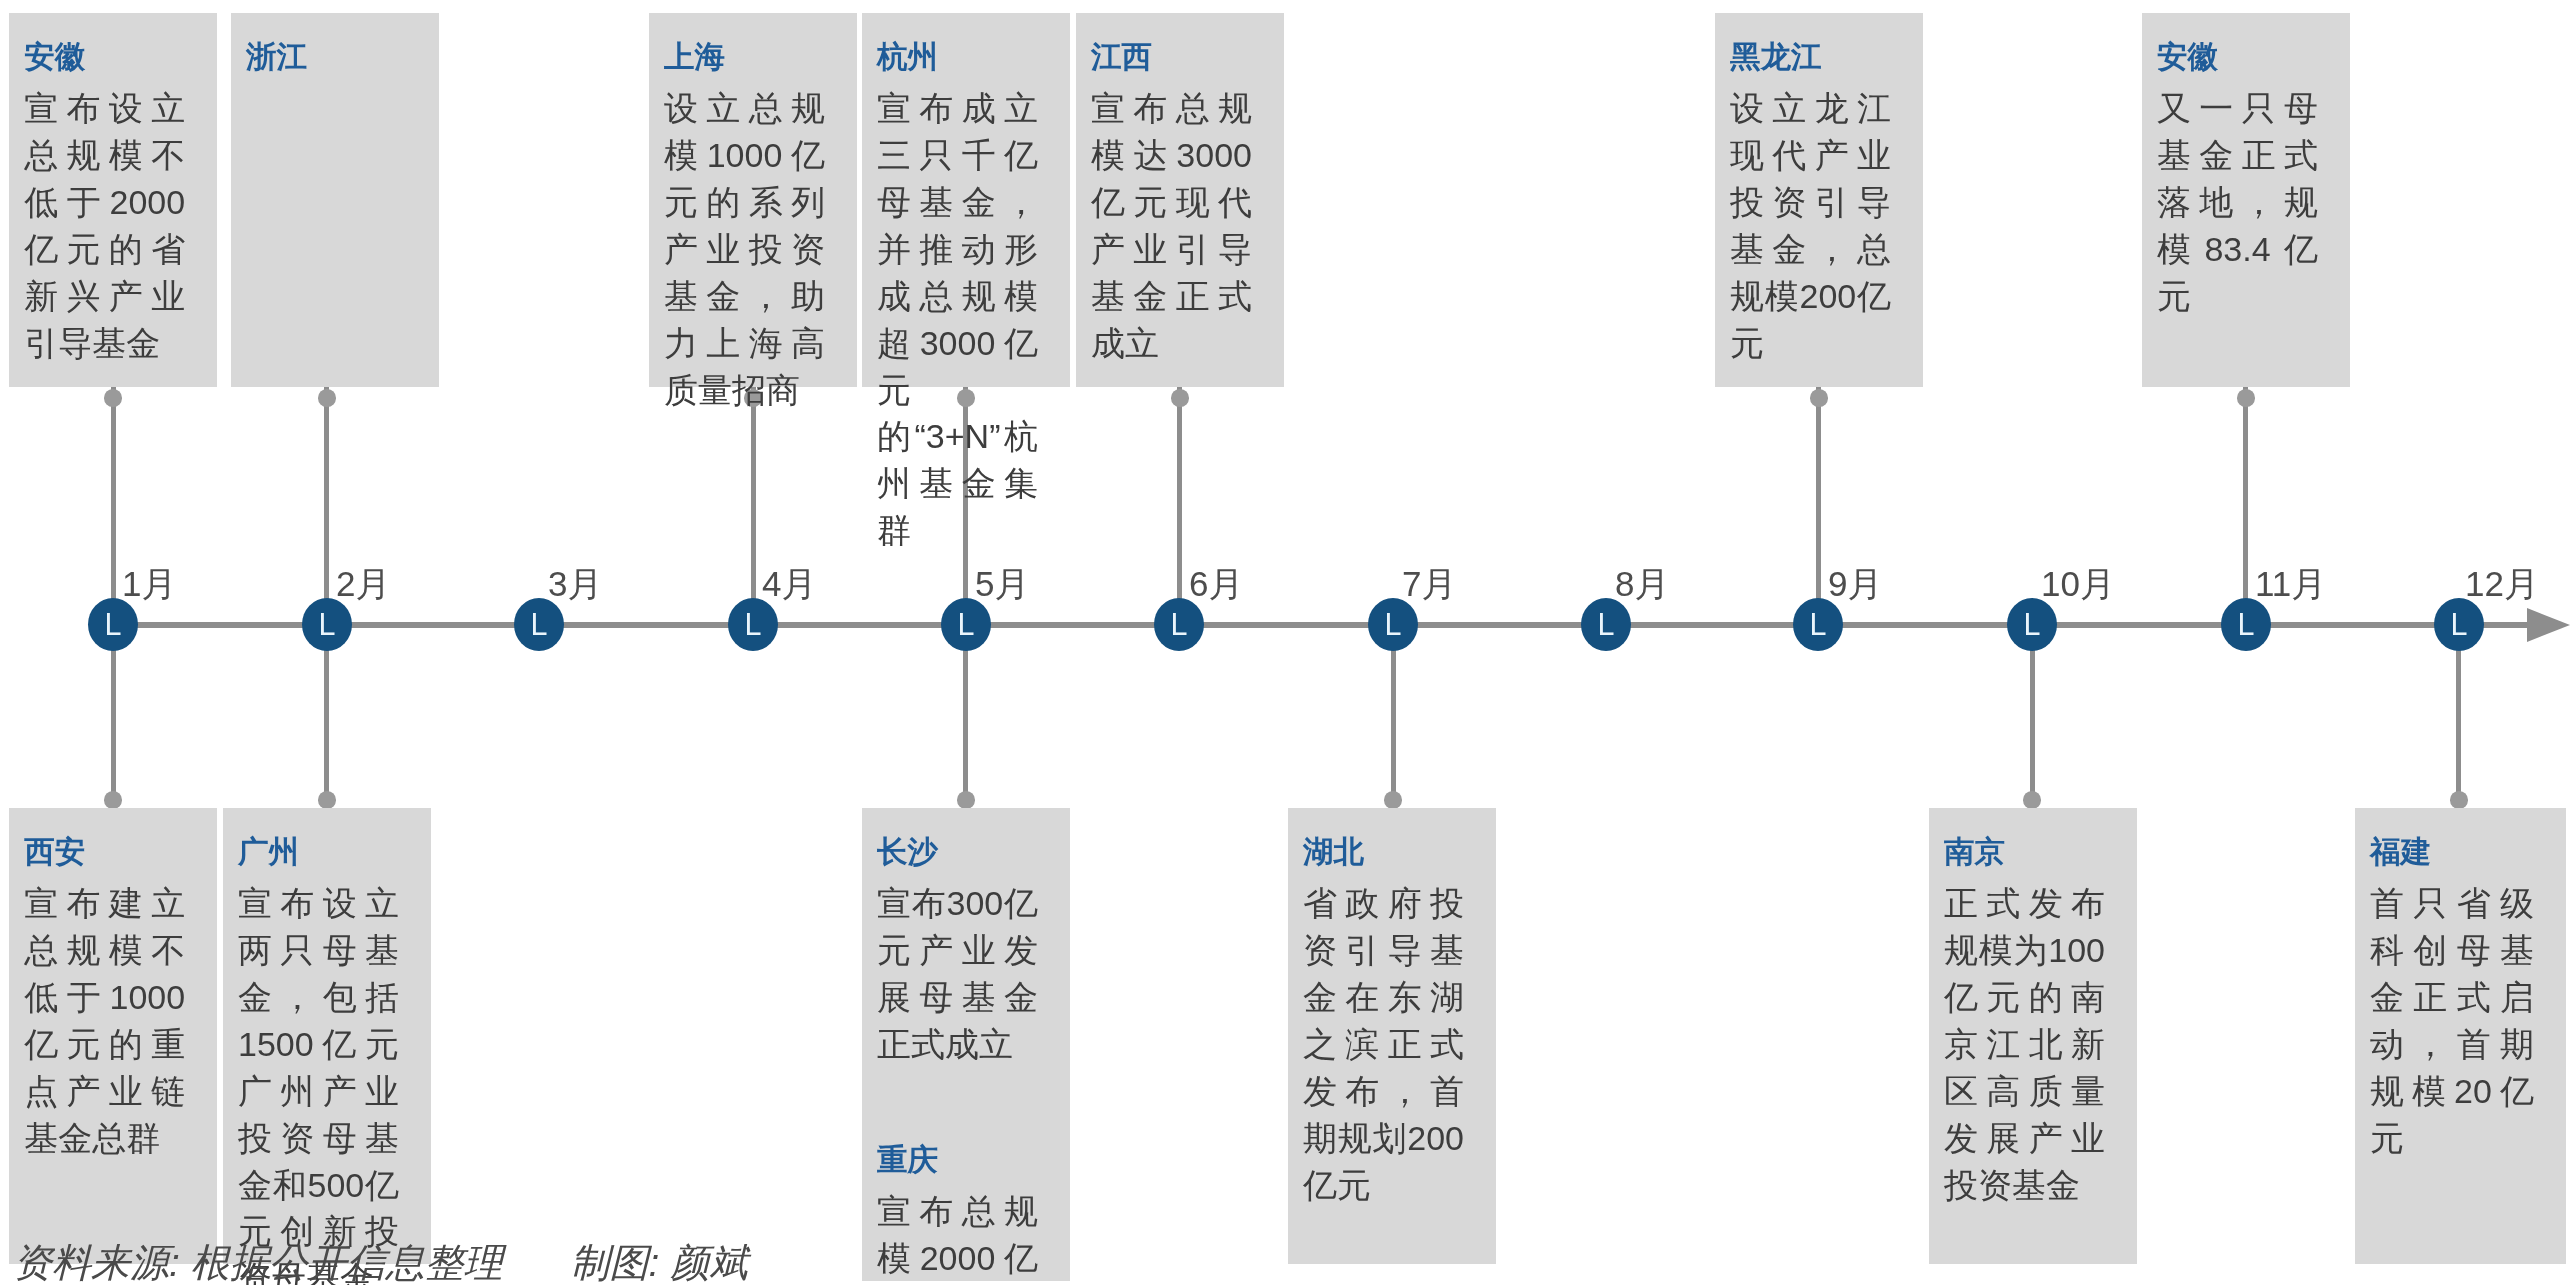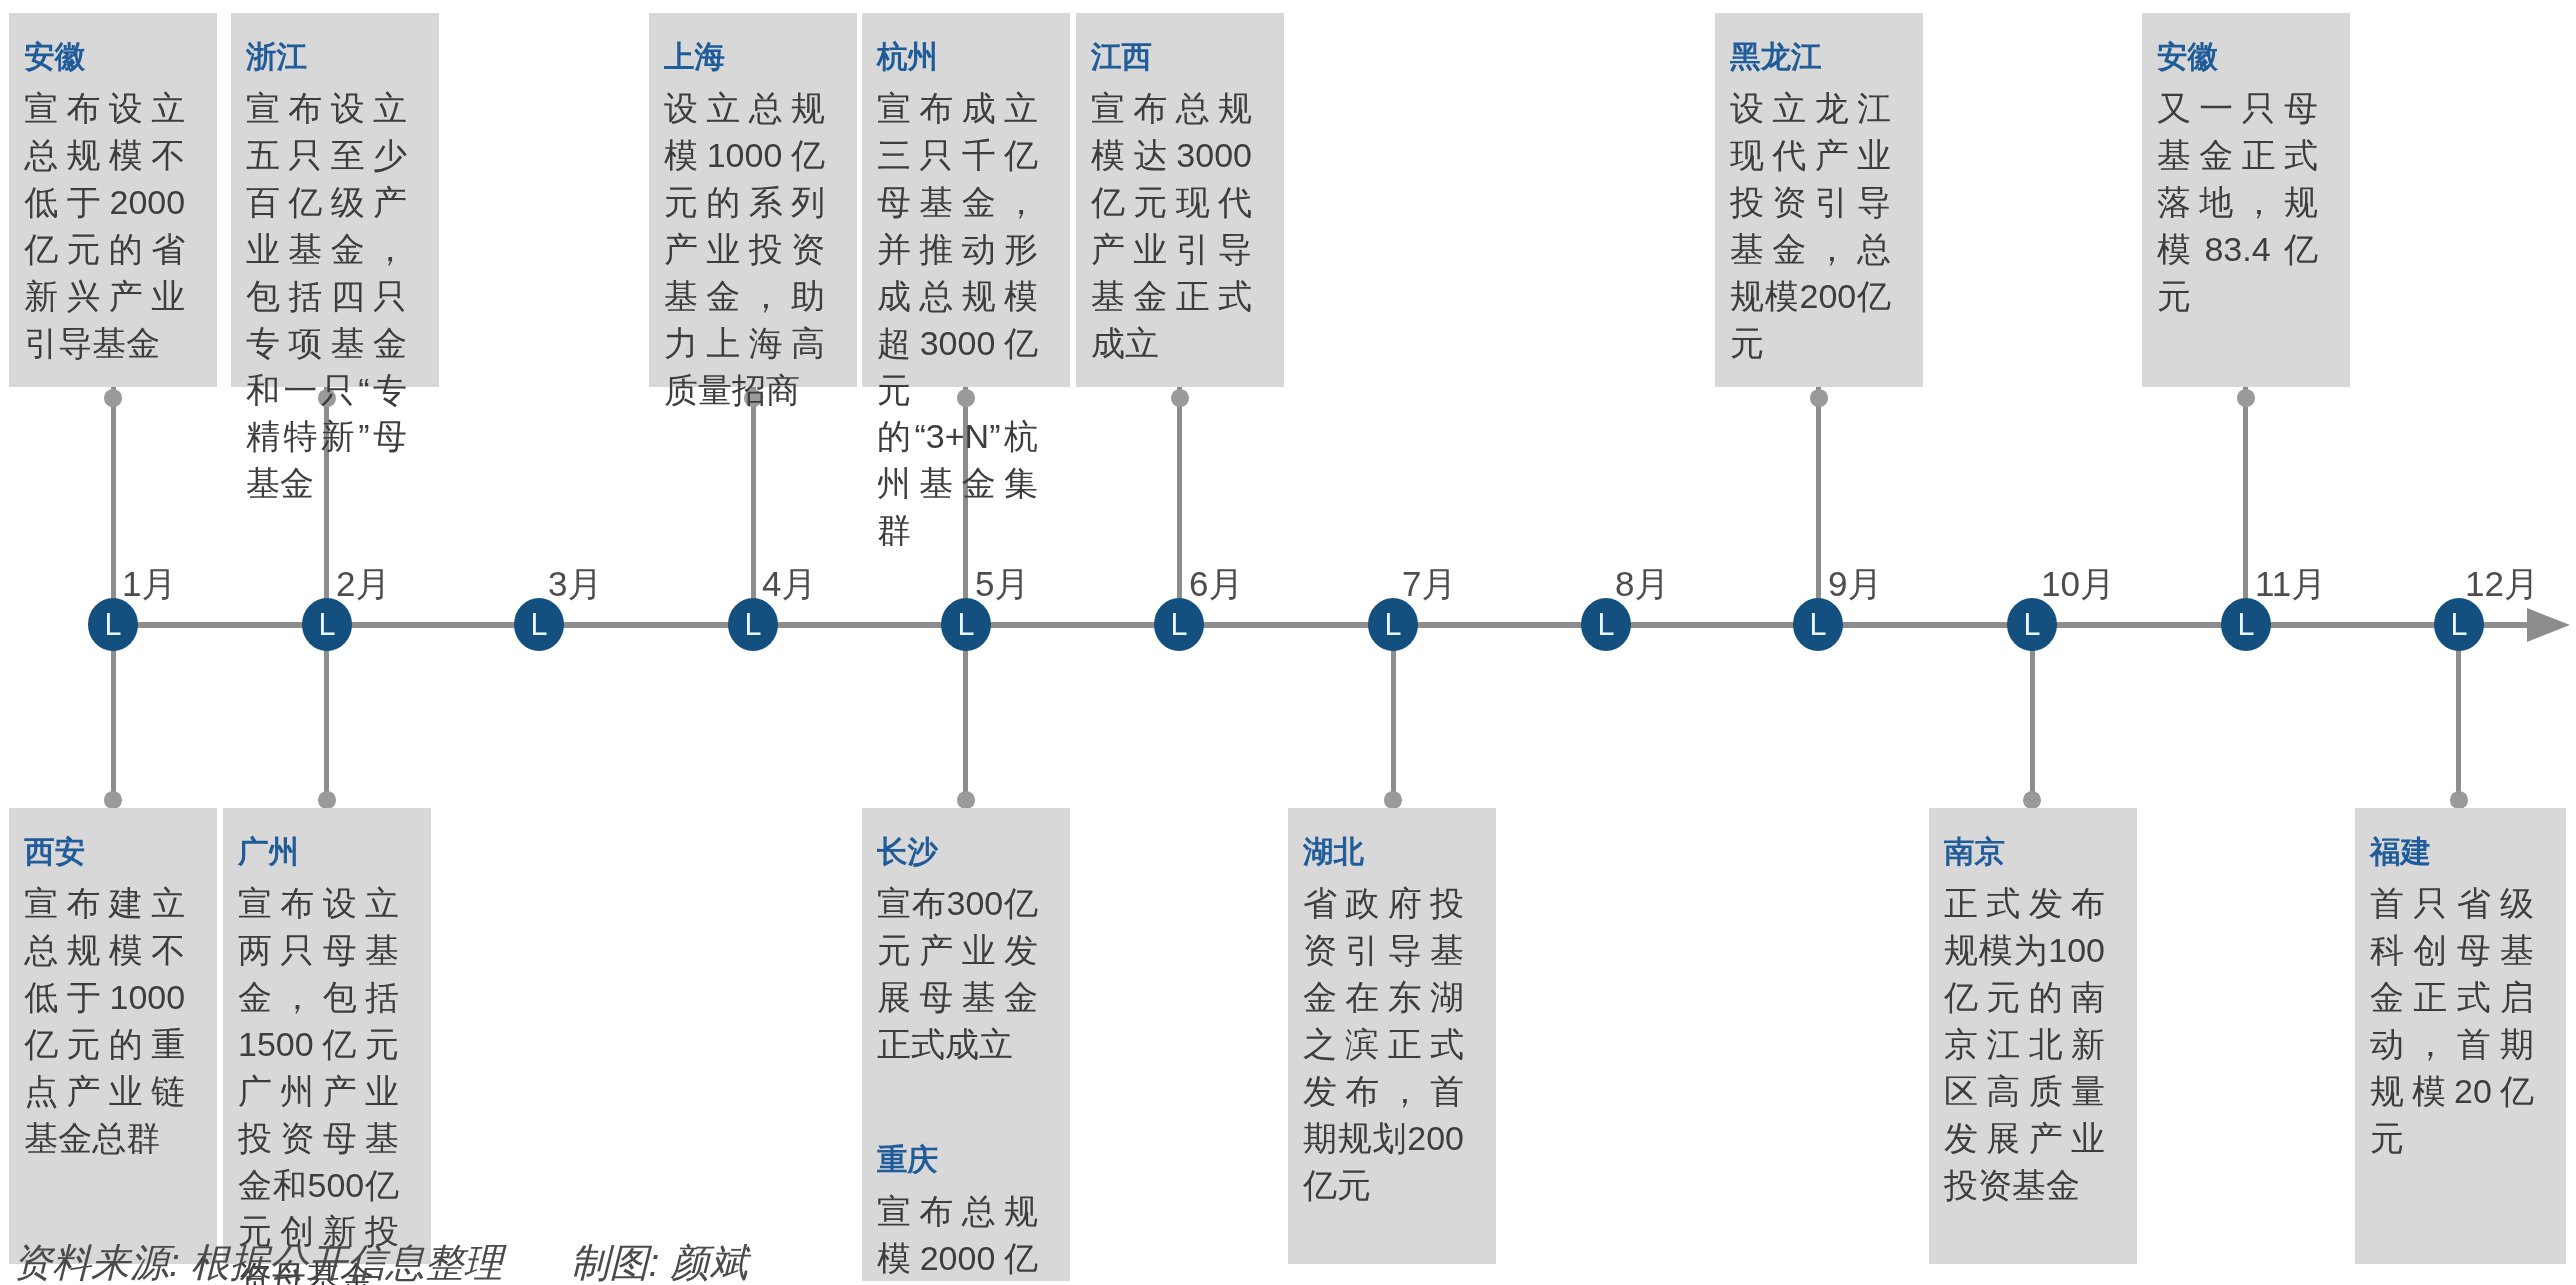--- a/index.html
+++ b/index.html
@@ -142,21 +142,20 @@
   <div class="month" style="left:2041px">10月</div>
   <div class="month" style="left:2255px">11月</div>
   <div class="month" style="left:2465px">12月</div>
 
   <div class="card top" style="left:9.2px">
     <div class="city">安徽</div>
     <div class="desc">宣布设立总规模不低于2000亿元的省新兴产业引导基金</div>
   </div>
   <div class="card top" style="left:231px">
     <div class="city">浙江</div>
-    <div class="desc">宣布设立五只至少百亿级产业基金，包括四只专项基金和一只“专精特新”母基金</div>
   </div>
   <div class="card top" style="left:649px">
     <div class="city">上海</div>
     <div class="desc">设立总规模1000亿元的系列产业投资基金，助力上海高质量招商</div>
   </div>
   <div class="card top" style="left:862px">
     <div class="city">杭州</div>
     <div class="desc">宣布成立三只千亿母基金，并推动形成总规模超3000亿元的“3+N”杭州基金集群</div>
   </div>
   <div class="card top" style="left:1076px">

